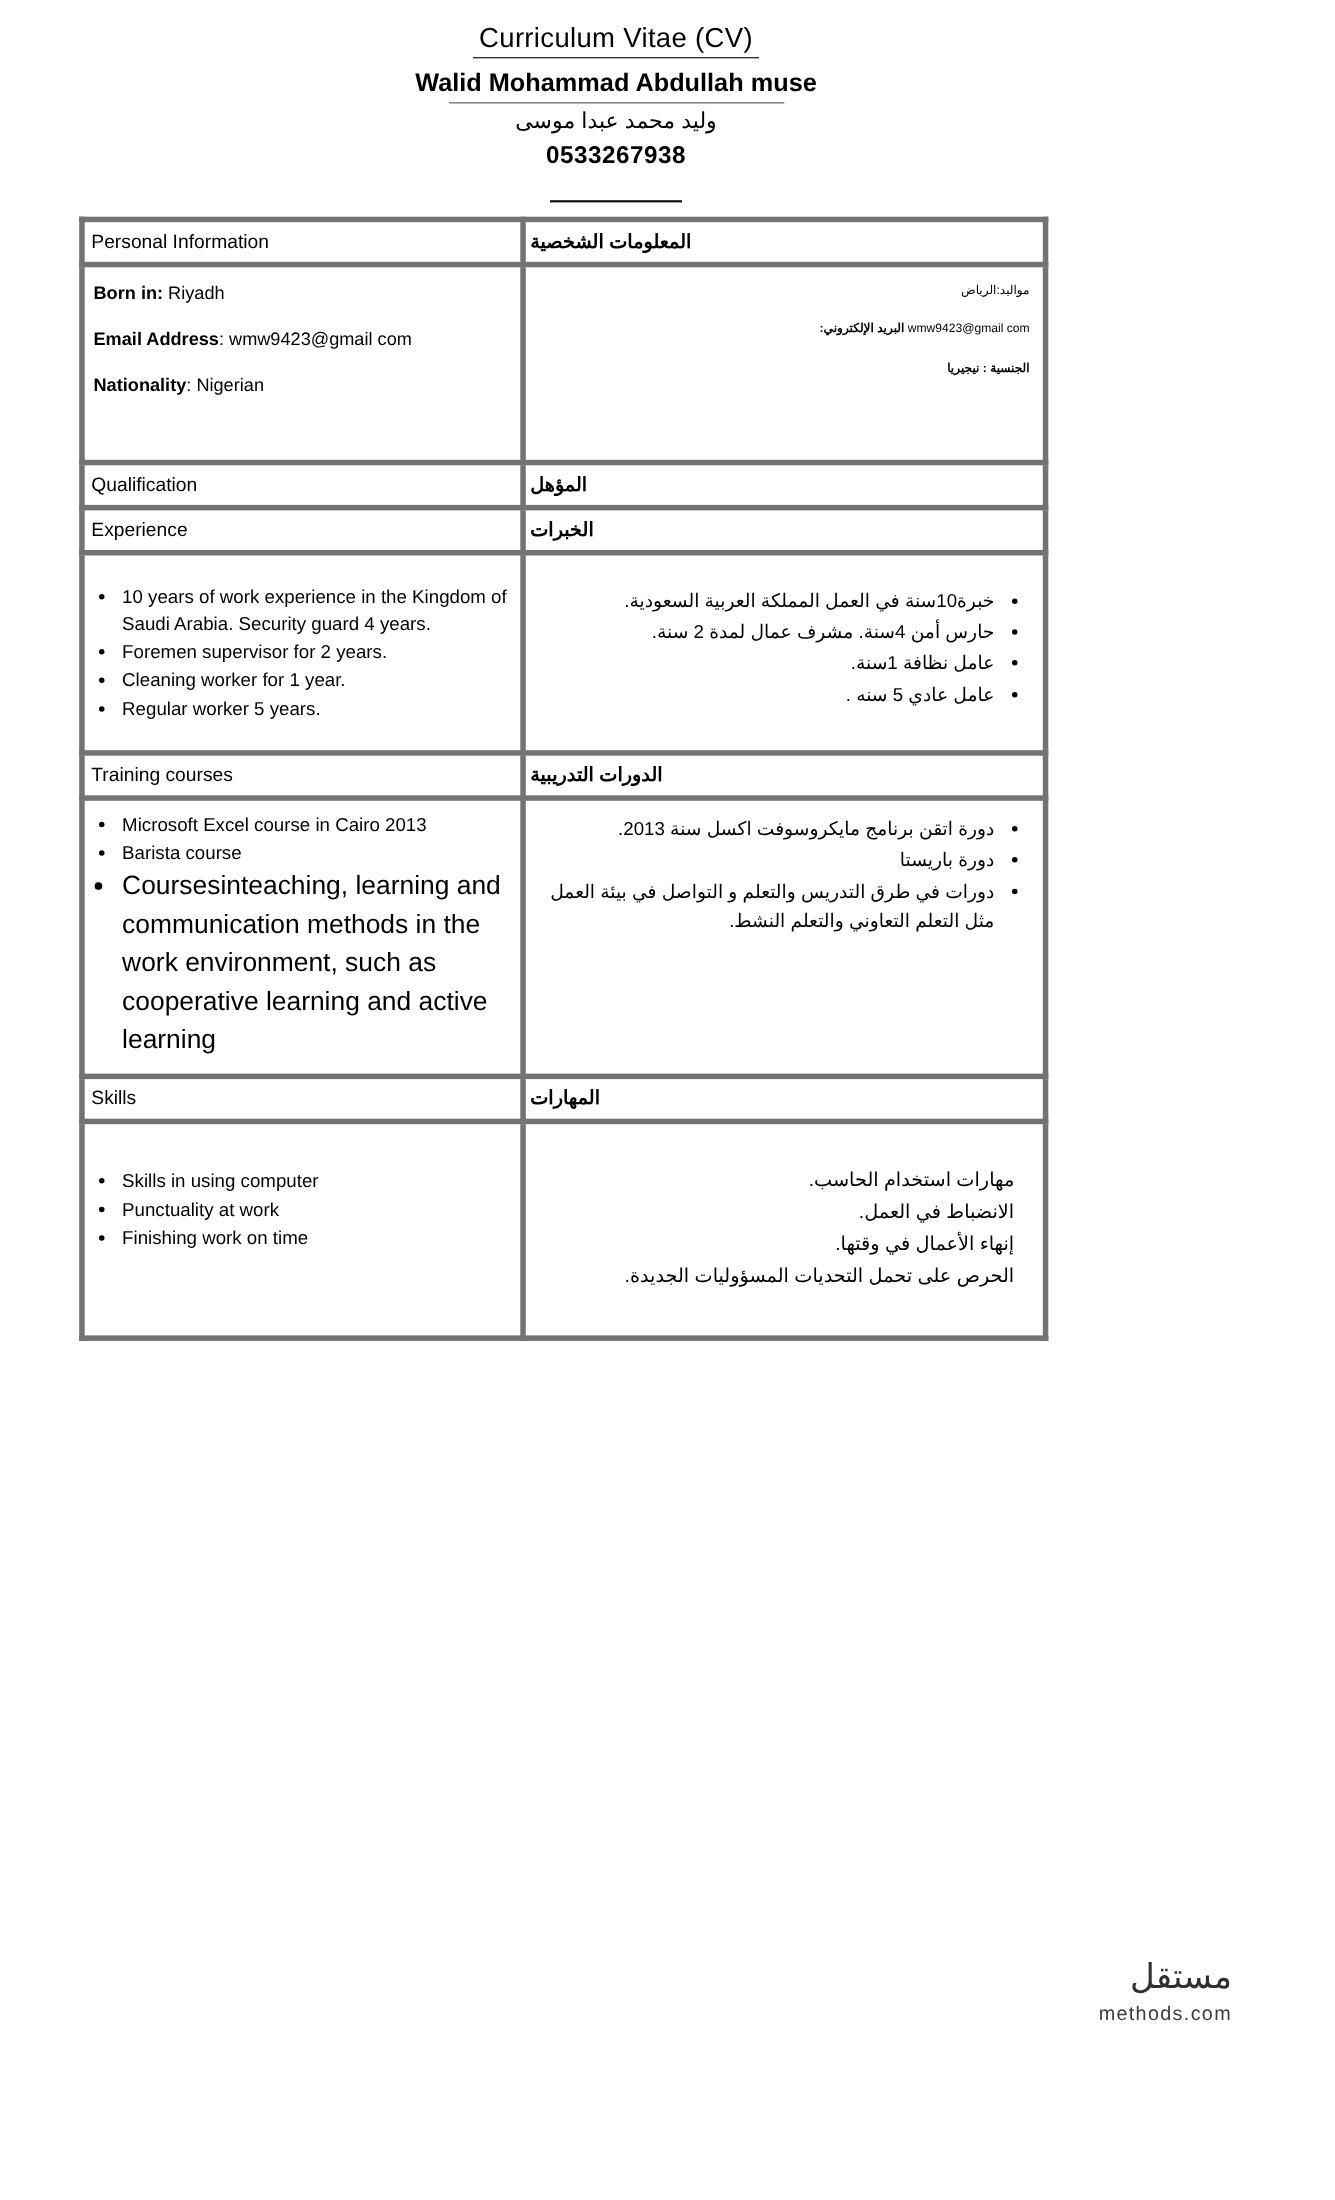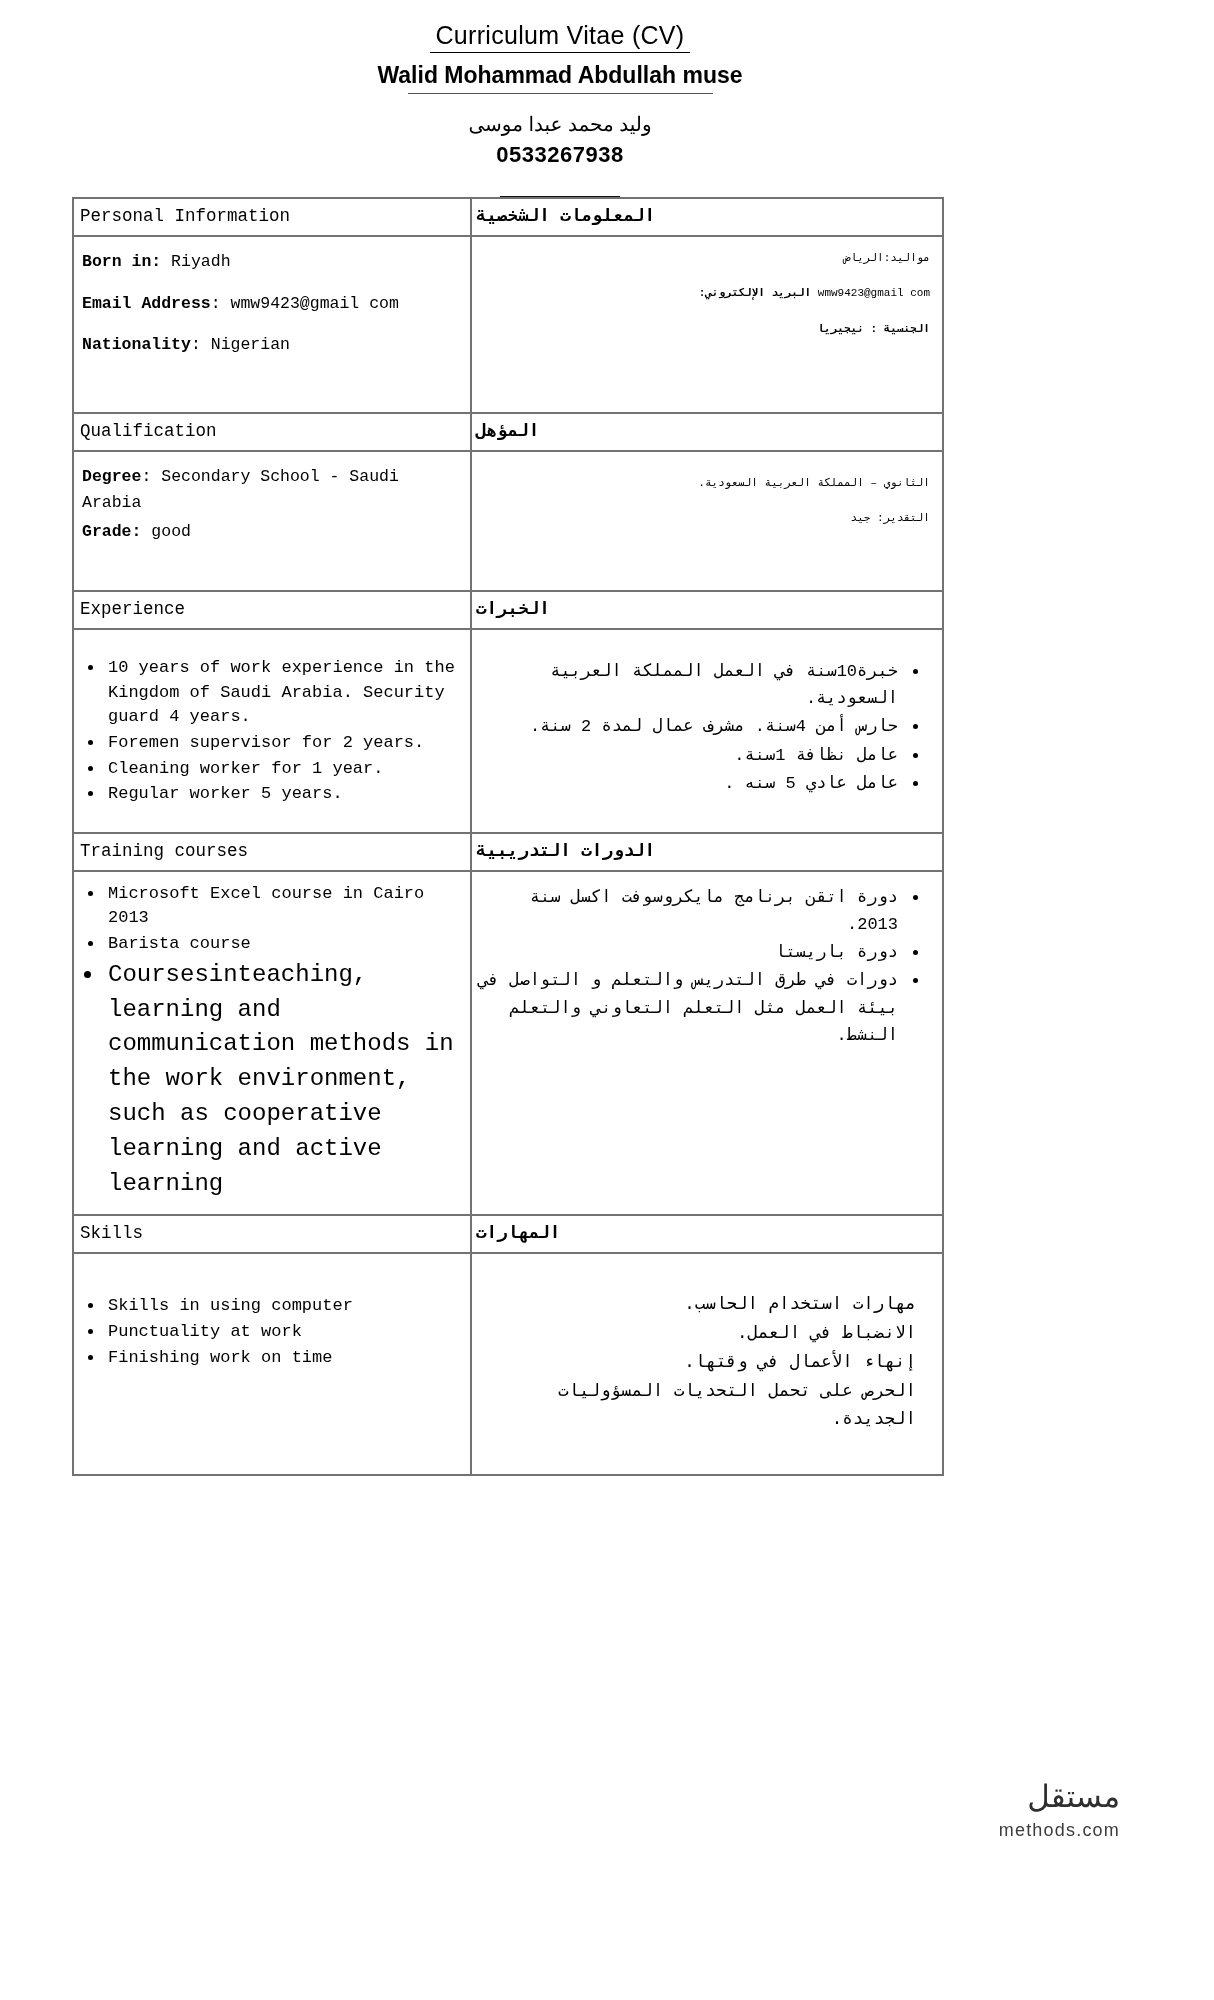--- a/index.html
+++ b/index.html
@@ -45,21 +45,21 @@
     line-height: 1.2;
   }
   .name-rule {
     width: 305px;
     height: 0;
     border-top: 1.4px solid #555;
     margin: 3px auto 0 auto;
   }
   .cv-name-ar {
     font-size: 20px;
-    margin-top: 17px;
+    margin-top: 3px;
     direction: rtl;
     line-height: 1.35;
   }
   .cv-phone {
     font-size: 22px;
     font-weight: bold;
     margin-top: 4px;
     letter-spacing: 0.5px;
   }
   .short-rule {
@@ -72,24 +72,23 @@
   
   .cv-table {
     position: absolute;
     left: 72px;
     top: 197px;
     width: 866px;
     border-collapse: collapse;
     table-layout: fixed;
   }
   .cv-table td {
-    border: 2px solid #737373;
+    border: 5px solid #737373;
     vertical-align: top;
     padding: 0;
-    font-family: Liberation Mono, monospace;
   }
   td.col-en { width: 396px; }
   td.col-ar { width: 470px; }
 
   .sec-head-en {
     font-size: 17.5px;
     padding: 7px 4px 8px 6px;
     line-height: 1.2;
     font-weight: 400;
   }
@@ -232,38 +231,20 @@
 
       <tr>
         <td class="col-en">
           <div class="sec-head-en">Qualification</div>
         </td>
         <td class="col-ar">
           <div class="sec-head-ar">المؤهل</div>
         </td>
       </tr>
 
-      <tr>
-        <td class="col-en tall-qual">
-          <div class="cell-en kv-tight">
-            <p>
-              <span class="lbl">Degree</span><span>: </span><span>Secondary School - Saudi Arabia</span>
-            </p>
-            <p>
-              <span class="lbl">Grade:</span><span> good</span>
-            </p>
-          </div>
-        </td>
-        <td class="col-ar">
-          <div class="cell-ar" style="padding-top:22px;">
-            <p>الثانوي – المملكة العربية السعودية.</p>
-            <p>التقدير: جيد</p>
-          </div>
-        </td>
-      </tr>
 
       <tr>
         <td class="col-en">
           <div class="sec-head-en">Experience</div>
         </td>
         <td class="col-ar">
           <div class="sec-head-ar">الخبرات</div>
         </td>
       </tr>
 

